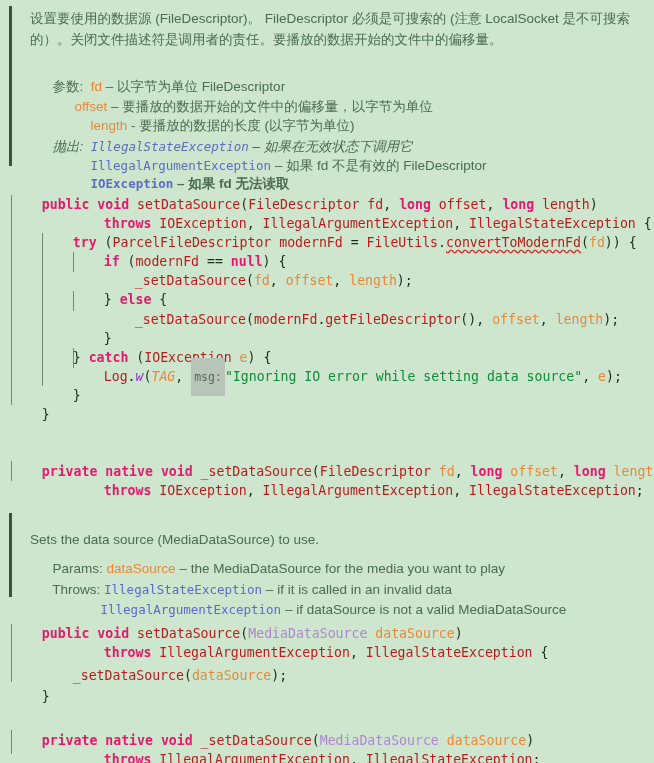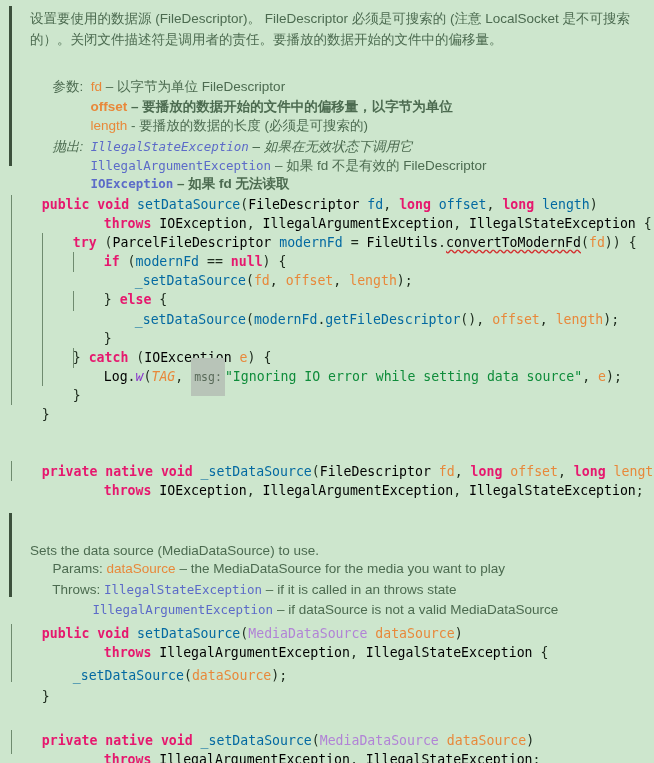--- a/index.html
+++ b/index.html
@@ -63,23 +63,23 @@
     position: absolute;
     left: 10px;
     white-space: pre;
     font-family: "DejaVu Sans Mono", monospace;
     font-size: 13.2px;
     line-height: 19px;
     color: #1d2b1d;
     letter-spacing: 0px;
   }
   .kw      { color: #E6186E; font-weight: bold; }
-  .type    { color: #000000; }
+  .type    { color: #b91c1c; }
   .typefade{ color: #B183D6; }
-  .ident   { color: #0369a1; }
+  .ident   { color: #b91c1c; }
   .param   { color: #E8883A; }
   .field   { color: #8833CC; }
   .str     { color: #0E8C3A; }
   .punct   { color: #1d2b1d; }
   .italic  { font-style: italic; }
   .err {
     text-decoration: underline wavy #D32F2F;
     text-decoration-skip-ink: none;
     text-underline-offset: 2px;
   }
@@ -107,25 +107,25 @@
 
   <div class="docblock" style="top:0px;">
     <div class="docbar" style="top:6px;height:160px;"></div>
 
     <div class="docline" style="top:8px;"><span>设置要使用的数据源 (FileDescriptor)。 FileDescriptor 必须是可搜索的 (注意 LocalSocket 是不可搜索</span></div>
     <div class="docline" style="top:29px;"><span>的）。关闭文件描述符是调用者的责任。要播放的数据开始的文件中的偏移量。</span></div>
 
     <div class="docline" style="top:55px;">
       <span class="doc-label">参数:</span><span class="doc-plain">  </span><span class="doc-param">fd</span><span class="doc-plain"> </span><span class="doc-plain">–</span><span class="doc-plain"> </span><span class="doc-plain">以字节为单位 FileDescriptor</span>
     </div>
-    <div class="docline" style="top:75px;left:68px;font-weight:bold;">
+    <div class="docline" style="top:75px;left:52px;">
       <span class="doc-param">offset</span><span class="doc-plain"> </span><span class="doc-plain">–</span><span class="doc-plain"> </span><span class="doc-plain">要播放的数据开始的文件中的偏移量，以字节为单位</span>
     </div>
     <div class="docline" style="top:94px;left:68px;">
-      <span class="doc-param">length</span><span class="doc-plain"> </span><span class="doc-plain">-</span><span class="doc-plain"> </span><span class="doc-plain">要播放的数据的长度 (必须是可搜索的)</span>
+      <span class="doc-param">length</span><span class="doc-plain"> </span><span class="doc-plain">-</span><span class="doc-plain"> </span><span class="doc-plain">要播放的数据的长度 (以字节为单位)</span>
     </div>
 
     <div class="docline" style="top:115px;font-style:italic;">
       <span class="doc-label">抛出:</span><span class="doc-plain">  </span><span class="doc-mono">IllegalStateException</span><span class="doc-plain"> </span><span class="doc-plain">–</span><span class="doc-plain"> </span><span class="doc-plain">如果在无效状态下调用它</span>
     </div>
     <div class="docline" style="top:134px;left:68px;">
       <span class="doc-mono">IllegalArgumentException</span><span class="doc-plain"> </span><span class="doc-plain">–</span><span class="doc-plain"> </span><span class="doc-plain">如果 fd 不是有效的 FileDescriptor</span>
     </div>
     <div class="docline" style="top:152px;left:68px;font-weight:bold;">
       <span class="doc-mono">IOException</span><span class="doc-plain"> </span><span class="doc-plain">–</span><span class="doc-plain"> </span><span class="doc-plain">如果 fd 无法读取</span>
@@ -192,30 +192,30 @@
     <span class="kw">private</span> <span class="kw">native</span> <span class="kw">void</span> <span class="ident">_setDataSource</span><span class="punct">(</span><span class="type">FileDescriptor</span> <span class="param">fd</span><span class="punct">, </span><span class="kw">long</span> <span class="param">offset</span><span class="punct">, </span><span class="kw">long</span> <span class="param">length</span>
   </div>
 
   <div class="code ln" style="top:462px;padding-left:62px;">
     <span class="kw">throws</span> <span class="type">IOException</span><span class="punct">, </span><span class="type">IllegalArgumentException</span><span class="punct">, </span><span class="type">IllegalStateException</span><span class="punct">;</span>
   </div>
 
   <div class="docblock" style="top:0px;">
     <div class="docbar" style="top:513px;height:84px;"></div>
 
-    <div class="docline" style="top:540px;"><span>Sets the data source (MediaDataSource) to use.</span></div>
+    <div class="docline" style="top:529px;"><span>Sets the data source (MediaDataSource) to use.</span></div>
 
     <div class="docline" style="top:537px;">
       <span class="doc-label">Params:</span><span class="doc-plain"> </span><span class="doc-param">dataSource</span><span class="doc-plain"> </span><span class="doc-plain">–</span><span class="doc-plain"> </span><span class="doc-plain">the MediaDataSource for the media you want to play</span>
     </div>
 
     <div class="docline" style="top:558px;">
-      <span class="doc-label">Throws:</span><span class="doc-plain"> </span><span class="doc-mono">IllegalStateException</span><span class="doc-plain"> </span><span class="doc-plain">–</span><span class="doc-plain"> </span><span class="doc-plain">if it is called in an throws state</span>
-    </div>
-    <div class="docline" style="top:578px;left:70px;">
+      <span class="doc-label">Throws:</span><span class="doc-plain"> </span><span class="doc-mono">IllegalStateException</span><span class="doc-plain"> </span><span class="doc-plain">–</span><span class="doc-plain"> </span><span class="doc-plain">if it is called in an invalid data</span>
+    </div>
+    <div class="docline" style="top:578px;left:78px;">
       <span class="doc-mono">IllegalArgumentException</span><span class="doc-plain"> </span><span class="doc-plain">–</span><span class="doc-plain"> </span><span class="doc-plain">if dataSource is not a valid MediaDataSource</span>
     </div>
   </div>
 
   <div class="guide" style="left:11px;top:624px;height:58px;"></div>
 
   <div class="code ln" style="top:605px;">
     <span class="kw">public</span> <span class="kw">void</span> <span class="ident">setDataSource</span><span class="punct">(</span><span class="typefade">MediaDataSource</span> <span class="param">dataSource</span><span class="punct">)</span>
   </div>
 

